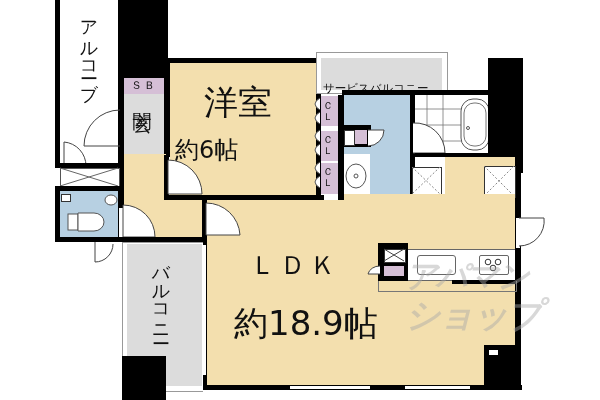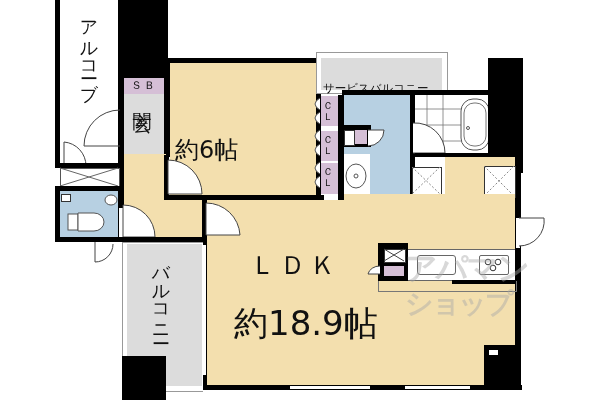--- a/index.html
+++ b/index.html
@@ -69,20 +69,21 @@
   <div class="room floor-wood" style="left:124px;top:198px;width:82px;height:39px;"></div>
   <div class="wall" style="left:118px;top:198px;width:6px;height:44px;"></div>
   <div class="room floor-white" style="left:119px;top:208px;width:4px;height:30px;"></div>
   <svg style="left:123px;top:205px;" width="34" height="34">
       <path d="M0 0 A32 32 0 0 1 32 32 L0 32 Z" fill="#fff" stroke="#444" stroke-width="1"></path>
     </svg>
   <div class="wall" style="left:118px;top:237px;width:90px;height:5px;"></div>
 
   <div class="wall" style="left:164px;top:58px;width:153px;height:5px;"></div>
   <div class="room floor-wood" style="left:170px;top:63px;width:146px;height:132px;"></div>
+  <div class="label" style="left:204px;top:85px;font-size:34px;">洋室</div>
   <div class="label" style="left:175px;top:138px;font-size:24px;">約6帖</div>
   <div class="wall" style="left:164px;top:195px;width:160px;height:5px;"></div>
   <div class="wall" style="left:164px;top:155px;width:5px;height:45px;"></div>
   <svg style="left:168px;top:160px;" width="36" height="36">
       <path d="M0 0 A34 34 0 0 1 34 34 L0 34 Z" fill="#fff" stroke="#444" stroke-width="1"></path>
     </svg>
 
   <div class="wall" style="left:338px;top:95px;width:6px;height:105px;"></div>
   <div class="room floor-purple" style="left:321px;top:96px;width:17px;height:30px;"></div>
   <div class="room floor-purple" style="left:321px;top:131px;width:17px;height:30px;"></div>
@@ -180,17 +181,17 @@
   <div class="thin" style="left:378px;top:281px;width:137px;height:10px;background:transparent;border-color:#777;border-top:none;"></div>
 
   <div class="wall" style="left:484px;top:345px;width:33px;height:42px;"></div>
   <div class="room floor-white" style="left:489px;top:350px;width:9px;height:5px;"></div>
 
   <div class="thin" style="left:122px;top:242px;width:80px;height:148px;border-color:#999;border-right:none;"></div>
   <div class="room floor-grey" style="left:127px;top:244px;width:75px;height:142px;"></div>
   <div class="label vert" style="left:152px;top:252px;font-size:18px;">バルコニー</div>
   <div class="wall" style="left:122px;top:356px;width:44px;height:44px;"></div>
 
-  <div class="label" style="left:405px;top:252px;width:150px;height:100px;opacity:0.45;">
+  <div class="label" style="left:405px;top:260px;width:150px;height:100px;opacity:0.45;font-style:italic;">
     <div style="font-size:32px;font-weight:bold;color:#a9a9a9;letter-spacing:-2px;">アパマン</div>
-    <div style="font-size:28px;font-weight:bold;color:#a9a9a9;letter-spacing:-2px;margin-top:6px;">ショップ</div>
+    <div style="font-size:35px;font-weight:bold;color:#a9a9a9;letter-spacing:-2px;margin-top:6px;">ショップ</div>
   </div>
 </div>
 
 </body></html>

